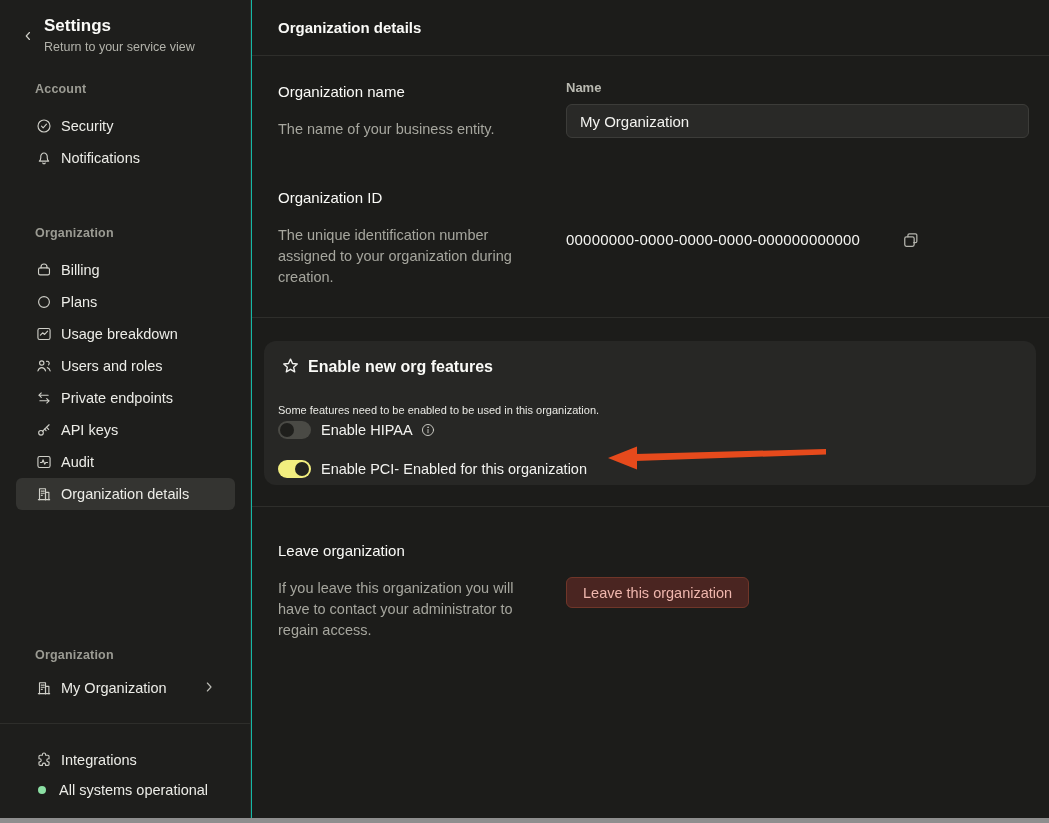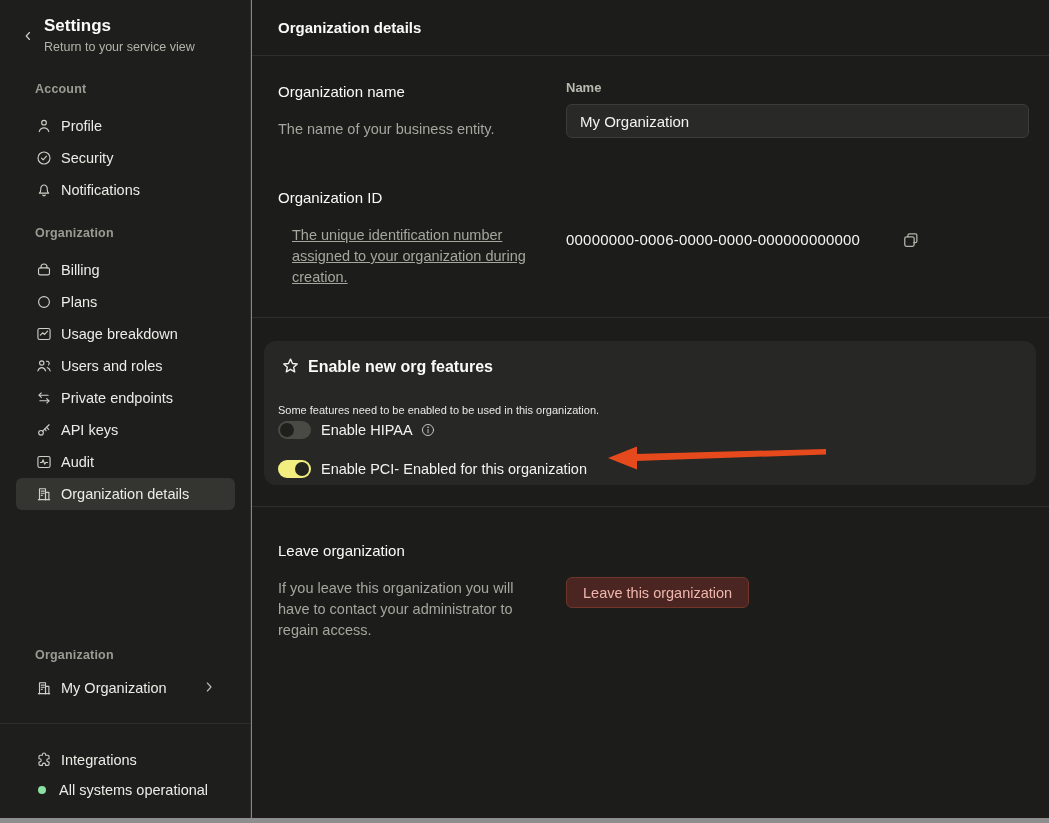--- a/index.html
+++ b/index.html
@@ -53,21 +53,21 @@
   .t-orgname { left:26px; top:83px; }
   .d-orgname { left:26px; top:119px; }
   .field-label { position:absolute; left:314px; top:80px; font-size:13px; font-weight:700; color:#b9b9b1; }
   .name-input {
     position:absolute; left:314px; top:104px; width:463px; height:34px;
     background:#292927; border:1px solid #3c3c39; border-radius:6px;
     color:#f2f2ef; font-size:15px; padding:0 13px; outline:none;
     font-family:"Liberation Sans","DejaVu Sans",sans-serif;
   }
   .t-orgid { left:26px; top:189px; }
-  .d-orgid { left:40px; top:225px; width:256px;text-decoration:underline; }
+  .d-orgid { left:26px; top:225px; width:256px; }
   .orgid-value { position:absolute; left:314px; top:231px; font-size:15px; font-weight:500; letter-spacing:.2px; color:#f4f4f1; }
   .copy-btn { position:absolute; left:649px; top:230px; width:20px; height:20px; cursor:pointer; }
   .copy-btn svg { width:20px; height:20px; stroke:#b4b4ad; stroke-width:1.5; fill:none; stroke-linecap:round; stroke-linejoin:round; }
   .divider { position:absolute; left:0; width:100%; border-top:1px solid #2e2e2b; }
   .div-1 { top:317px; } .div-2 { top:506px; }
   
   .panel { position:absolute; left:12px; top:341px; width:772px; height:144px; background:#272725; border-radius:12px; }
   .panel .star { position:absolute; left:16px; top:15px; width:21px; height:21px; }
   .panel .star svg { width:21px; height:21px; stroke:#f2f2ef; stroke-width:1.6; fill:none; stroke-linejoin:round; }
   .panel .p-title { position:absolute; left:44px; top:17px; font-size:16px; font-weight:700; color:#fafaf7; }
@@ -109,29 +109,20 @@
       </span>
       <div class="sb-title">Settings</div>
       <div class="sb-sub">Return to your service view</div>
     </div>
 
     <div class="sb-section-label lbl-account">Account</div>
     <div class="sb-list list-account">
         <div class="sb-item">
     <span class="sb-icon">
             <svg viewBox="0 0 24 24">
-              <circle cx="12" cy="7.6" r="3.1"></circle>
-              <path d="M5.6 19.4c1.2-3.3 3.5-4.9 6.4-4.9s5.2 1.6 6.4 4.9"></path>
-            </svg>
-          </span>
-    <span class="sb-label">Profile</span>
-  </div>
-        <div class="sb-item">
-    <span class="sb-icon">
-            <svg viewBox="0 0 24 24">
               <circle cx="12" cy="12" r="8"></circle>
               <path d="M8.7 12.2l2.2 2.2 4.4-4.8"></path>
             </svg>
           </span>
     <span class="sb-label">Security</span>
   </div>
         <div class="sb-item">
     <span class="sb-icon">
             <svg viewBox="0 0 24 24">
               <path d="M18.2 16.2H5.8c1.2-1.2 1.9-2.3 1.9-4.6V9.8A4.3 4.3 0 0112 5.4a4.3 4.3 0 014.3 4.4v1.8c0 2.3.7 3.4 1.9 4.6z"></path>
@@ -264,21 +255,21 @@
       <div class="title">Organization details</div>
     </div>
 
     <div class="h2 t-orgname">Organization name</div>
     <div class="desc d-orgname">The name of your business entity.</div>
     <div class="field-label">Name</div>
     <input class="name-input" type="text" value="My Organization" style="">
 
     <div class="h2 t-orgid">Organization ID</div>
     <div class="desc d-orgid">The unique identification number assigned to your organization during creation.</div>
-    <div class="orgid-value">00000000-0006-0000-0000-000000000000</div>
+    <div class="orgid-value">00000000-0000-0000-0000-000000000000</div>
     <span class="copy-btn">
       <svg viewBox="0 0 24 24">
           <rect x="4.5" y="8.2" width="11.3" height="11.3" rx="2"></rect>
           <path d="M8.3 8.2V6.3a1.8 1.8 0 011.8-1.8h7.1a1.8 1.8 0 011.8 1.8v7.1a1.8 1.8 0 01-1.8 1.8h-1.9"></path>
         </svg>
     </span>
 
     <div class="divider div-1"></div>
 
     <div class="panel">

